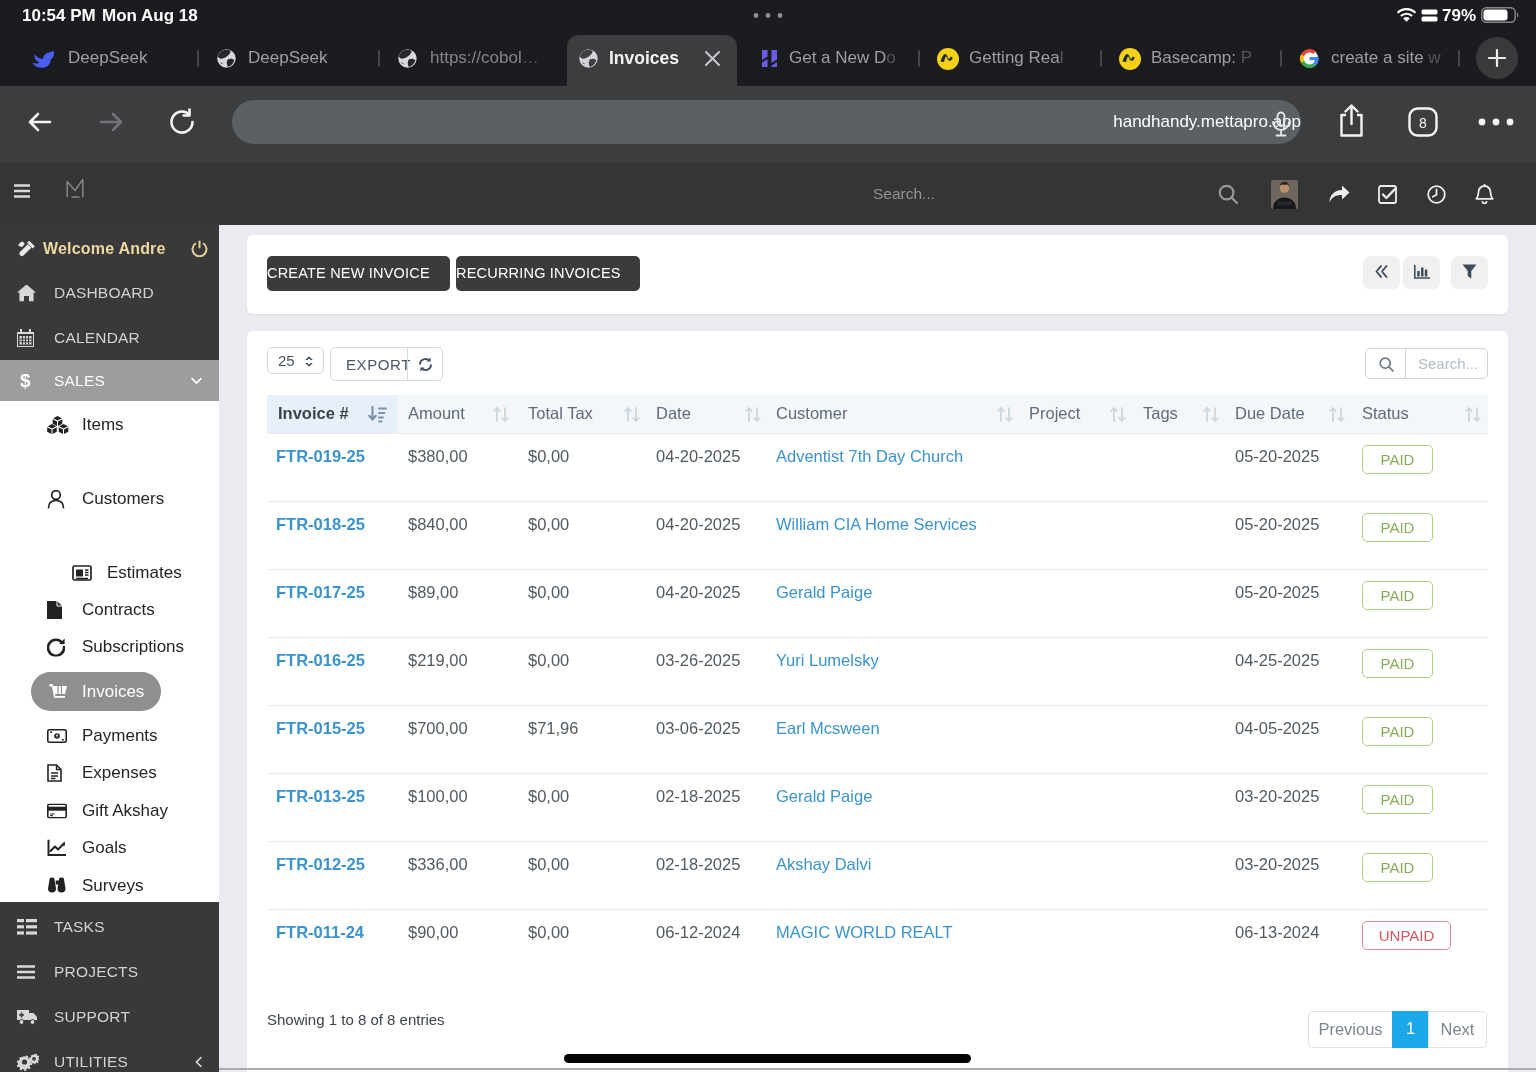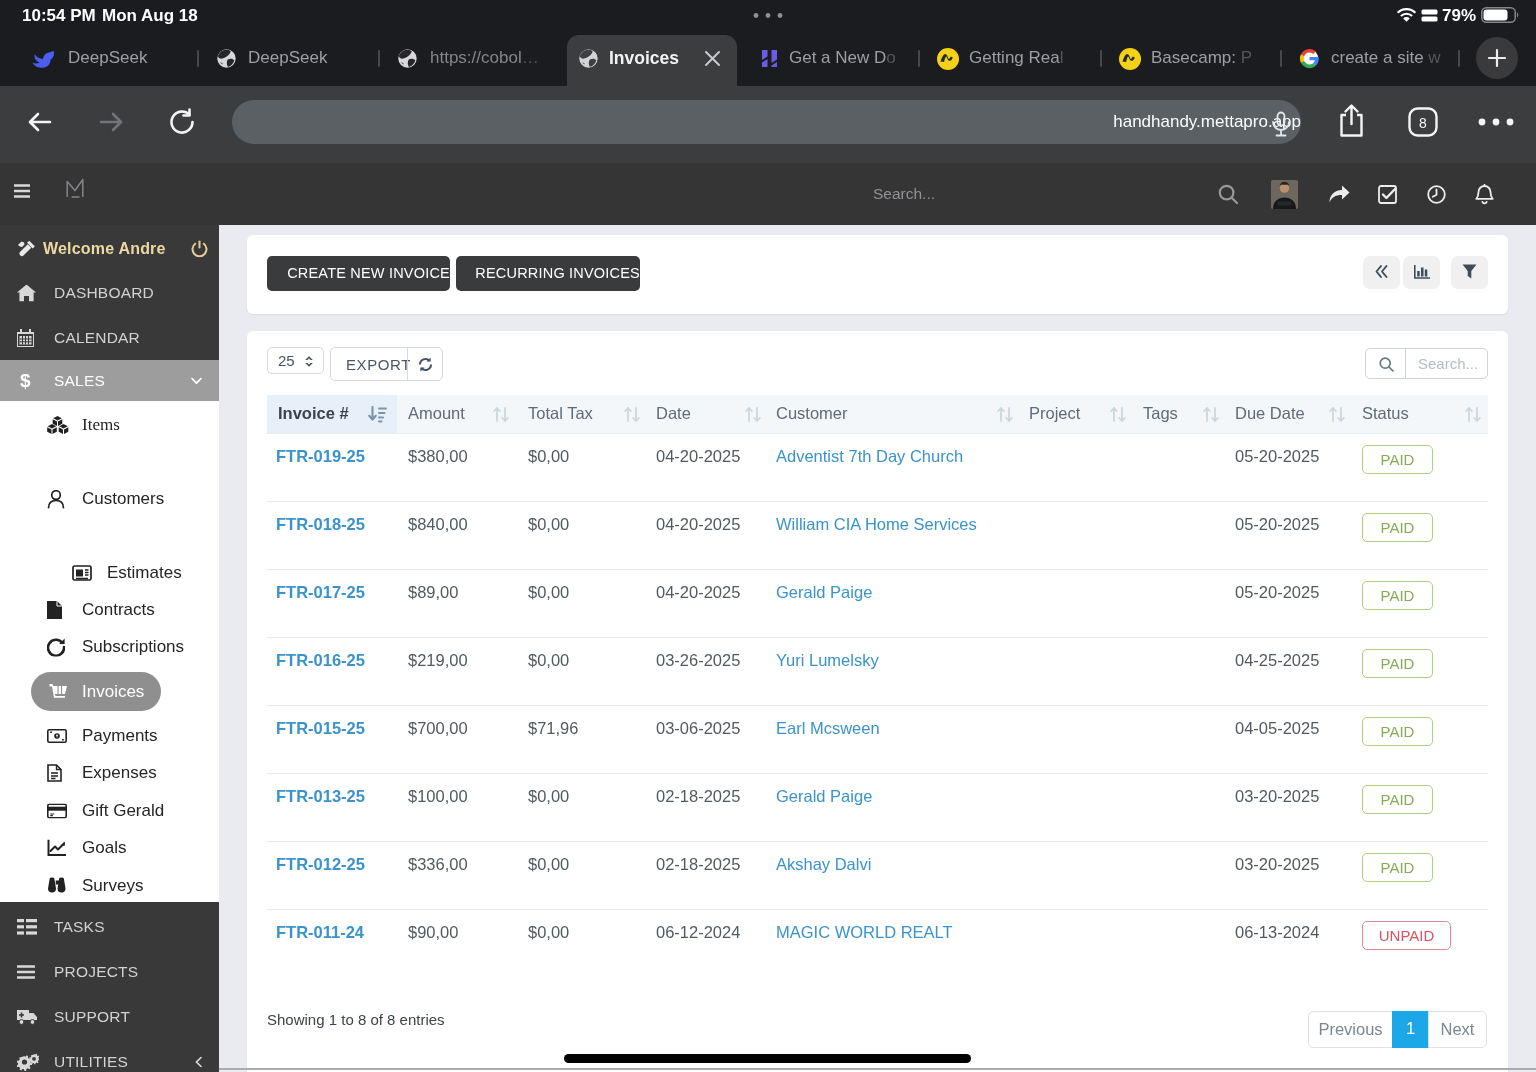--- a/index.html
+++ b/index.html
@@ -23,21 +23,21 @@
 .snav { position:absolute; left:0; width:219px; height:45px; color:#d2d2d2; }
 .snav .lbl { position:absolute; left:54px; top:50%; transform:translateY(-50%); font-size:15.5px; letter-spacing:0.2px; }
 .snav .ic { position:absolute; left:17px; top:50%; transform:translateY(-50%); }
 #submenu { position:absolute; left:0; top:176px; width:219px; height:501px; background:#ffffff; }
 .sub { position:absolute; left:0; width:219px; height:37px; color:#252525; }
 .sub .lbl { position:absolute; left:82px; top:50%; transform:translateY(-50%); font-size:17px; }
 .sub .ic { position:absolute; left:47px; top:50%; transform:translateY(-50%); }
 
 #main { left:219px; top:225px; width:1317px; height:847px; background:#e9ebf0; }
 .card { position:absolute; background:#fff; border-radius:6px; box-shadow:0 1px 2px rgba(0,0,0,0.06); }
-.darkbtn { position:absolute; top:21px; height:35px; background:#3a3b3d; color:#fff; border-radius:5px; font-size:14.5px; letter-spacing:0.2px; text-align:right; line-height:35px; }
+.darkbtn { position:absolute; top:21px; height:35px; background:#3a3b3d; color:#fff; border-radius:5px; font-size:14.5px; letter-spacing:0.2px; text-align:left; line-height:35px; }
 .minibtn { position:absolute; top:21px; width:37px; height:33px; background:#f0f0f0; border-radius:7px; }
 .minibtn svg { margin:auto; }
 
 table { border-collapse:collapse; table-layout:fixed; width:1221px; font-size:16.5px; }
 th { height:38px; background:#f3f7fa; text-align:left; font-weight:normal; color:#5f6b78; font-size:16.5px; padding:0 0 0 11px; position:relative; }
 th.first { background:#e7f0f8; color:#39434b; font-weight:bold; }
 td { height:68px; box-sizing:border-box; border-top:1px solid #e9ecef; padding:13px 0 0 11px; color:#515a61; vertical-align:top; }
 td.first { padding-left:9px;font-weight:bold; }
 a.lnk { color:#3a93cc; text-decoration:none; }
 .badge { display:inline-block; border:1px solid #afd07c; color:#87ab57; border-radius:5px; font-size:15px; padding:5px 0; width:71px; text-align:center; background:#fff; box-sizing:border-box; height:29px; margin-top:-2px; }
@@ -264,21 +264,21 @@
 
   <div class="snav" style="top:135px; height:41px; background:#9d9d9d; color:#fff;">
     <span class="ic" style="font-size:19px; font-weight:bold; left:20px;">$</span>
     <span class="lbl" style="color:#fff;">SALES</span>
     <svg class="abs" style="right:17px; top:50%; transform:translateY(-50%);" width="11" height="7" viewBox="0 0 11 7">
       <path d="M1 1 L5.5 5.7 L10 1" stroke="#fff" stroke-width="1.7" fill="none" stroke-linecap="round"></path>
     </svg>
   </div>
 
   <div id="submenu">
-    <div class="sub" style="top:5px;font-family:Liberation Serif, serif;">
+    <div class="sub" style="top:5px;">
       <svg class="ic" width="22" height="19" viewBox="0 0 22 19">
         <g fill="#222">
             <path d="M6.2 2.8 l4.3-2.3 4.3 2.3 -4.3 2.3 Z"></path>
             <path d="M5.7 3.7 l4.3 2.3 v4.6 L5.7 8.3 Z"></path>
             <path d="M15.3 3.7 l-4.3 2.3 v4.6 l4.3-2.3 Z"></path>
         <path d="M0.7 10.8 l4.3-2.3 4.3 2.3 -4.3 2.3 Z"></path>
             <path d="M0.2 11.7 l4.3 2.3 v4.6 L0.2 16.3 Z"></path>
             <path d="M9.8 11.7 l-4.3 2.3 v4.6 l4.3-2.3 Z"></path>
         <path d="M12.2 10.8 l4.3-2.3 4.3 2.3 -4.3 2.3 Z"></path>
             <path d="M11.7 11.7 l4.3 2.3 v4.6 l-4.3-2.3 Z"></path>
@@ -341,21 +341,21 @@
         <path d="M4 9 h7 M4 12 h7 M4 14.5 h4.5" stroke="#222" stroke-width="1.3"></path>
       </svg>
       <span class="lbl">Expenses</span>
     </div>
     <div class="sub" style="top:391px;">
       <svg class="ic" width="20" height="15" viewBox="0 0 20 15">
         <rect x="0.8" y="0.8" width="18.4" height="13.4" rx="1.5" stroke="#222" stroke-width="1.6" fill="none"></rect>
         <rect x="0.8" y="3.2" width="18.4" height="4" fill="#222"></rect>
         <path d="M3.3 10.5 h4 M3.3 12.2 h2.5" stroke="#222" stroke-width="1.2"></path>
       </svg>
-      <span class="lbl">Gift Gerald</span>
+      <span class="lbl">Gift Akshay</span>
     </div>
     <div class="sub" style="top:428px;">
       <svg class="ic" width="19" height="17" viewBox="0 0 19 17">
         <path d="M1.5 0 V15.5 H19" stroke="#222" stroke-width="2" fill="none"></path>
         <path d="M3.5 11.5 L8 7 l3 3 L17 4" stroke="#222" stroke-width="2" fill="none" stroke-linecap="round" stroke-linejoin="round"></path>
         <path d="M17.8 2 v4.2 h-4.2 Z" fill="#222"></path>
       </svg>
       <span class="lbl">Goals</span>
     </div>
     <div class="sub" style="top:466px;">

